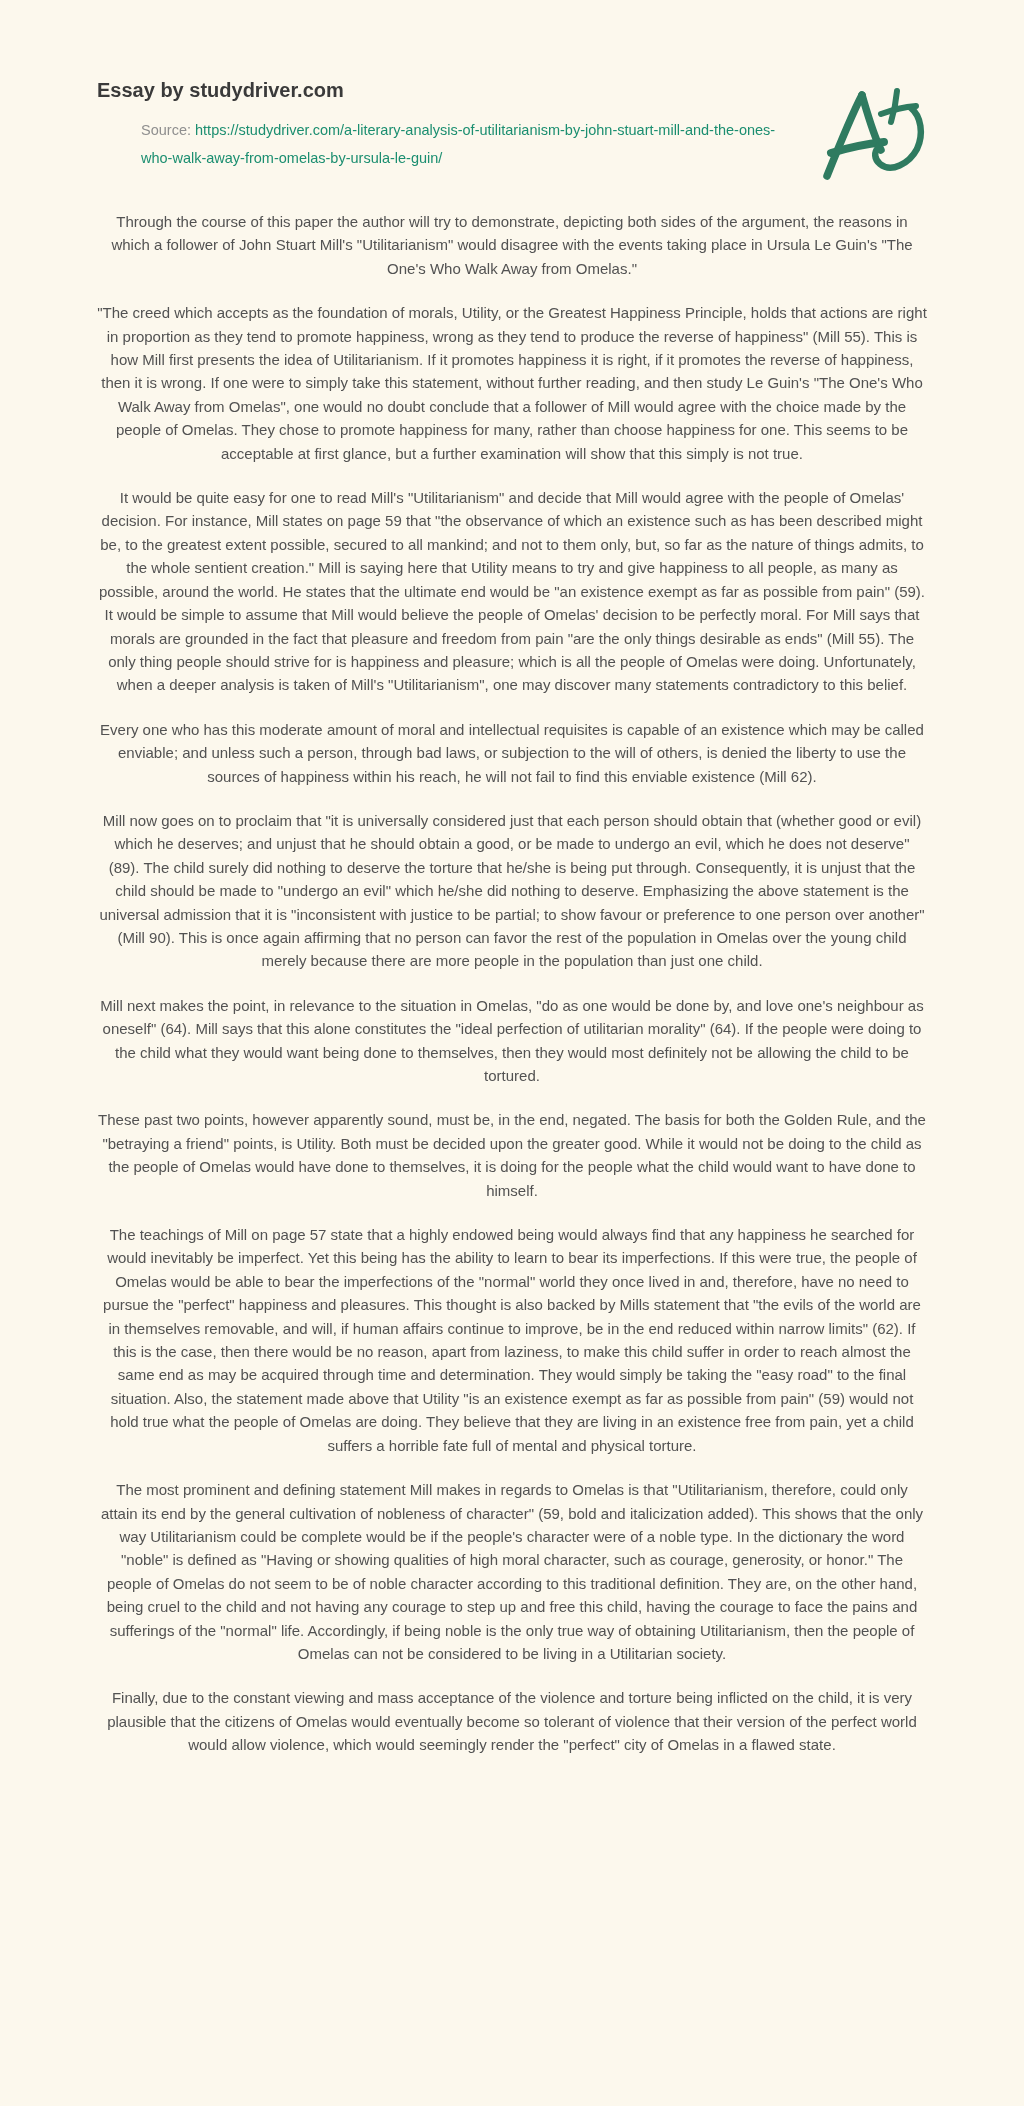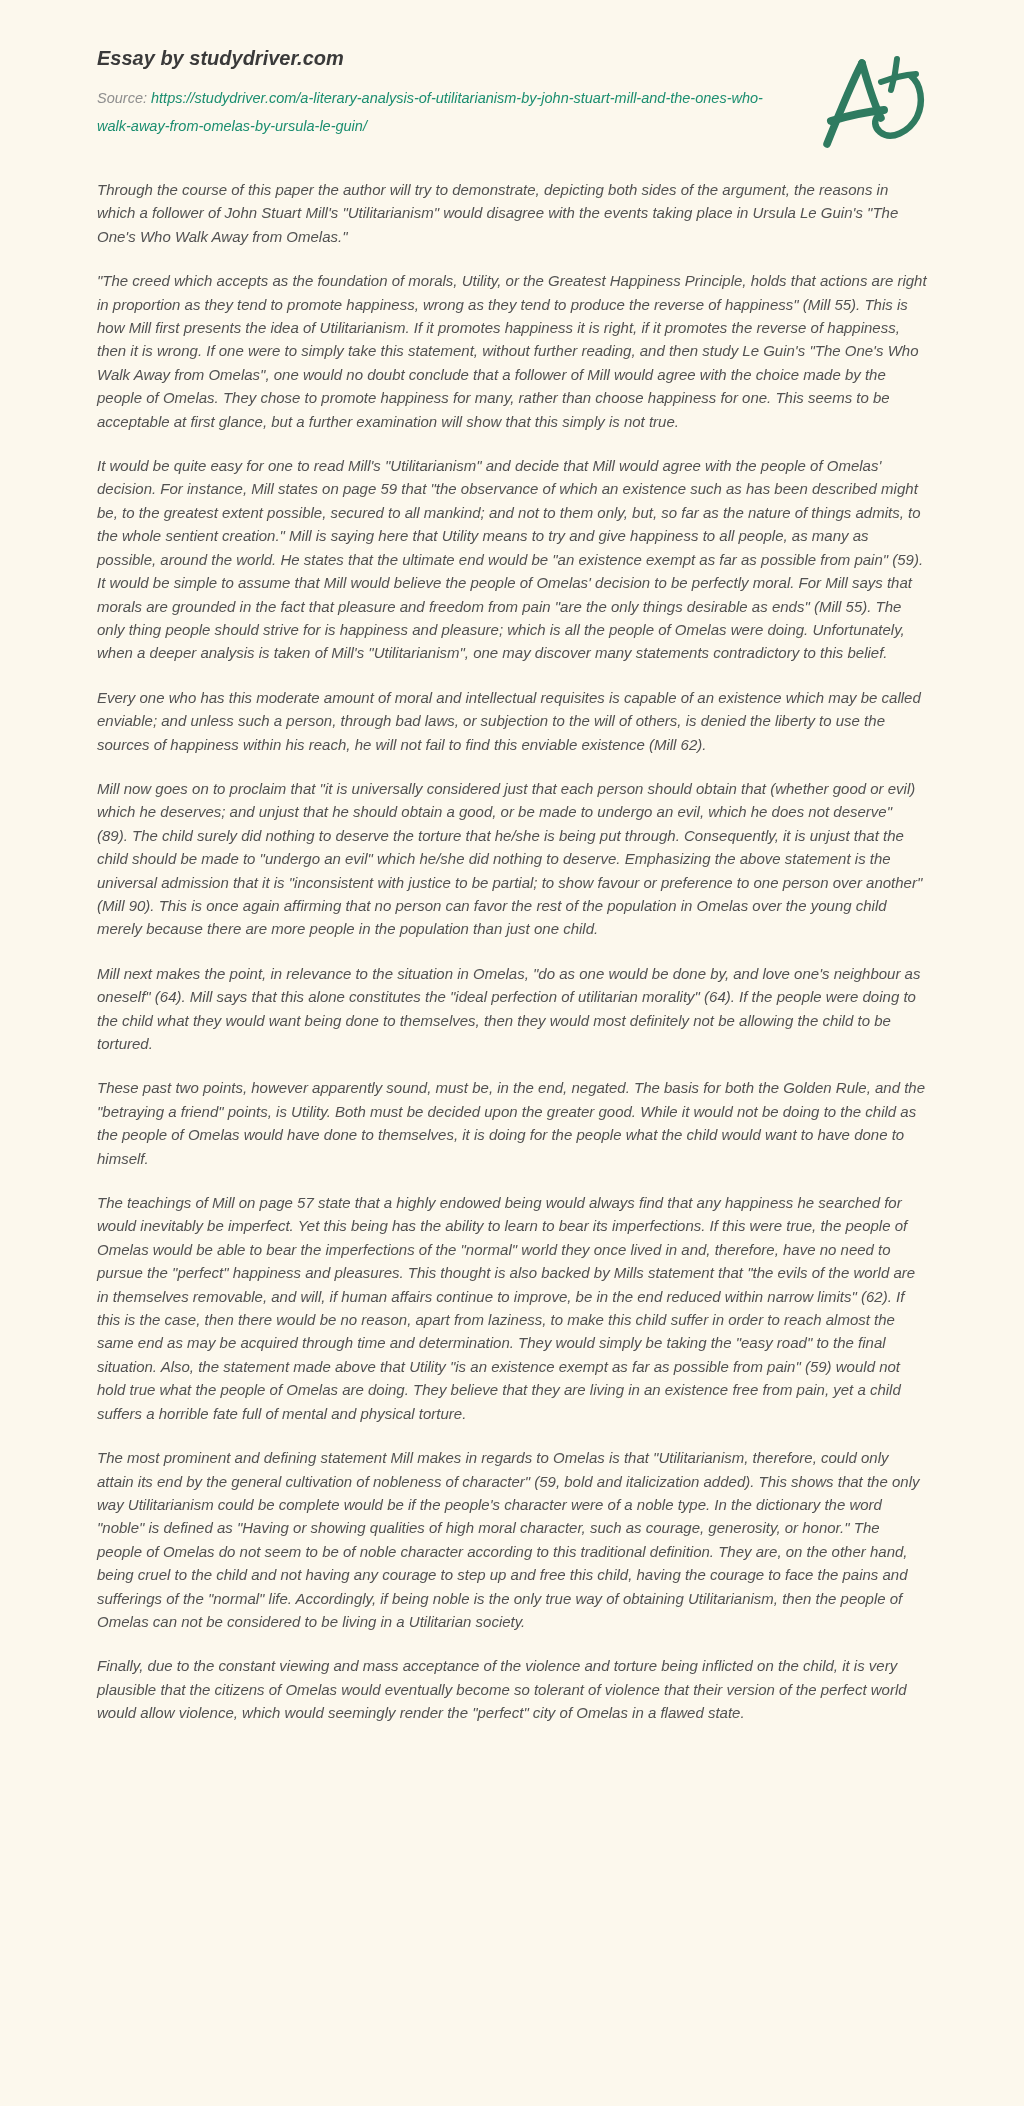--- a/index.html
+++ b/index.html
@@ -11,42 +11,42 @@
   }
   .page {
     width: 1024px;
     height: 2106px;
     background: #FCF8ED;
     overflow: hidden;
   }
   .content {
     width: 830px;
     margin: 0 auto;
-    padding-top: 40px;
-    font-style: italic;
+    padding-top: 72px;
   }
   header.doc-header {
     position: relative;
   }
   .header-left {
     max-width: 690px;
   }
   h2.site-title {
     margin-top: 6px;
     font-size: 20px;
     line-height: 24px;
     font-weight: bold;
     color: #3A3A3A;
   }
   .source {
     margin-top: 14px;
     font-size: 14.5px;
     line-height: 28px;
     color: #8F8F8F;
     overflow-wrap: break-word;
+    margin-left: 44px;
   }
   .source a {
     color: #1B8E70;
     text-decoration: none;
     overflow-wrap: break-word;
   }
   .logo {
     position: absolute;
     top: -14px;
     right: -30px;
@@ -57,20 +57,21 @@
   h1.essay-title {
     margin-top: 95px;
     font-size: 25px;
     line-height: 34px;
     font-weight: bold;
     color: #2B2B2B;
     padding-right: 14px;
   }
   .essay-body {
     margin-top: 38px;
+    text-align: center;
   }
   .essay-body p {
     font-size: 15px;
     line-height: 23.4px;
     color: #525252;
     margin-bottom: 21px;
   }
 </style>
 </head>
 <body>

